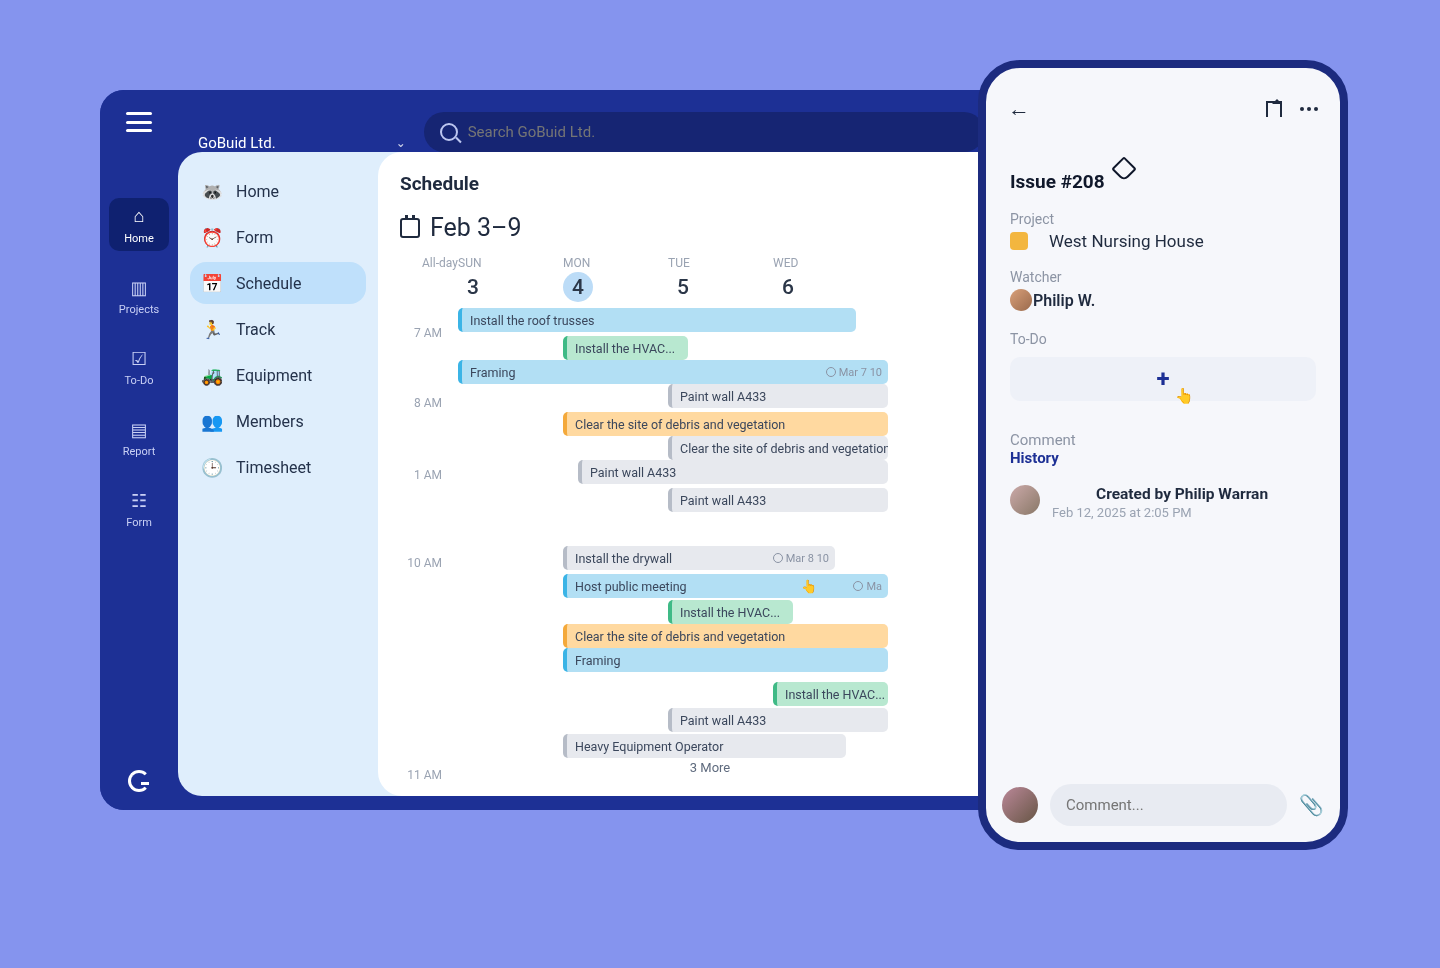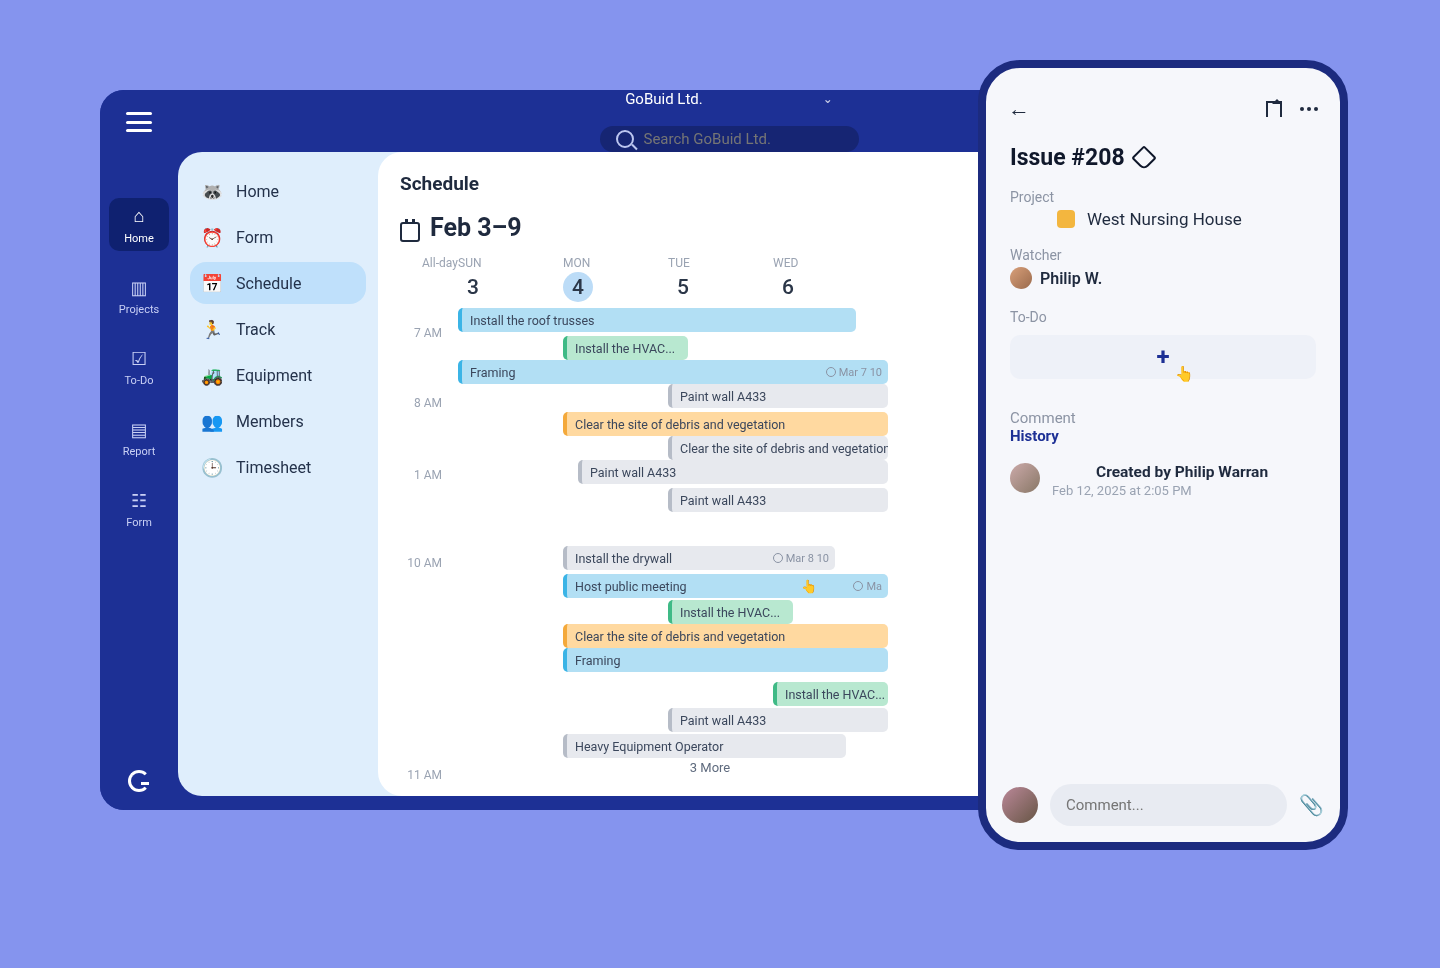--- a/index.html
+++ b/index.html
@@ -13,41 +13,41 @@
 .hamburger { width: 26px; height: 20px; display: flex; flex-direction: column; justify-content: space-between; cursor: pointer; }
 .hamburger span { display:block; height:3px; background:#fff; border-radius:2px; }
 .rail-item { display:flex; flex-direction:column; align-items:center; gap:4px; font-size:11px; color:#c9d0f5; cursor:pointer; padding:6px 0; width:60px; border-radius:10px;}
 .rail-item.active { background:#0f2170; color:#fff;}
 .rail-item .ri-icon { width:24px; height:24px; display:flex; align-items:center; justify-content:center; font-size:18px;}
 .rail-bottom { position:absolute; bottom:18px; left:0; right:0; display:flex; justify-content:center;}
 .g-logo { width:22px; height:22px; border:3px solid #fff; border-right-color:transparent; border-radius:50%; position:relative;}
 .g-logo::after{content:""; position:absolute; right:-2px; bottom:4px; width:8px; height:3px; background:#fff;}
 
 
-.topbar { position:absolute; left:78px; top:0; right:0; height:62px; display:flex; align-items:center; gap:18px; padding:0 20px;flex-direction:column;}
+.topbar { position:absolute; left:78px; top:0; right:0; height:62px; display:flex; align-items:flex-end; gap:18px; padding:0 20px;}
 .org-select { color:#fff; font-size:15px; display:flex; align-items:center; gap:120px; cursor:pointer;}
 .org-select .chev { font-size:12px; opacity:.8;}
 .searchbar { flex:1; max-width:560px; height:40px; background:#162573; border-radius:20px; display:flex; align-items:center; padding:0 16px; gap:10px; color:#bcc6f0;}
 .searchbar input { background:transparent; border:none; outline:none; color:#e2e6fb; font-size:15px; flex:1;}
 .search-icon { width:18px; height:18px; border:2px solid #bcc6f0; border-radius:50%; position:relative;}
 .search-icon::after{content:""; position:absolute; width:7px; height:2px; background:#bcc6f0; right:-6px; bottom:-2px; transform:rotate(45deg);}
 
 
 .content-wrap { position:absolute; left:78px; top:62px; right:14px; bottom:14px; background:#dfeefc; border-radius:24px; display:flex; overflow:hidden;}
 
 
 .sec-nav { width:200px; padding:18px 12px; display:flex; flex-direction:column; gap:4px;}
 .sec-item { display:flex; align-items:center; gap:12px; padding:10px 12px; border-radius:16px; font-size:16px; color:#24324b; cursor:pointer;}
 .sec-item.active { background:#bfe0fb;}
 .sec-icon { width:22px; height:22px; display:flex; align-items:center; justify-content:center; font-size:18px;}
 
 
 .main-area { flex:1; background:#fff; border-top-left-radius:24px; border-bottom-left-radius:24px; padding:20px 0 0 22px; position:relative; overflow:hidden;}
 .page-title { font-size:19px; font-weight:700; color:#1f2a3e; margin-bottom:18px;}
-.date-head { display:flex; align-items:flex-end; gap:10px; font-size:25px; font-weight:700; color:#1f2a3e; margin-bottom:14px;}
+.date-head { display:flex; align-items:center; gap:10px; font-size:25px; font-weight:400; color:#1f2a3e; margin-bottom:14px;}
 .cal-icon { width:20px; height:20px; border:2px solid #1f2a3e; border-radius:3px; position:relative;}
 .cal-icon::before{content:""; position:absolute; top:-5px; left:3px; width:3px; height:5px; background:#1f2a3e;}
 .cal-icon::after{content:""; position:absolute; top:-5px; right:3px; width:3px; height:5px; background:#1f2a3e;}
 
 
 .grid-head { display:flex; padding-left:58px; gap:0; font-size:12px; color:#9aa3b2;}
 .allday-label { position:absolute; left:22px; font-size:12px; color:#9aa3b2;}
 .day-col { width:105px; text-align:left;}
 .day-col .num { font-size:21px; color:#2b3648; font-weight:500; display:inline-block; width:30px; height:30px; line-height:30px; text-align:center; border-radius:50%; margin-top:2px;}
 .day-col.today .num { background:#bcdcf7;}
@@ -69,27 +69,27 @@
 .phone { position:absolute; right:92px; top:60px; width:370px; height:790px; background:#f6f7fb; border:8px solid #1c2b7f; border-radius:42px; overflow:hidden; display:flex; flex-direction:column;}
 .phone-top { padding:28px 22px 10px; display:flex; align-items:center; justify-content:space-between;}
 .back-arr { font-size:22px; color:#1f2a3e; cursor:pointer;}
 .phone-top-actions { display:flex; gap:18px; align-items:center;}
 .share-icon { width:16px; height:16px; border:2px solid #1f2a3e; border-bottom:none; position:relative;}
 .share-icon::after{content:""; position:absolute; left:4px; top:-9px; border:5px solid transparent; border-bottom-color:#1f2a3e;}
 .more-dots { display:flex; gap:3px;}
 .more-dots span{ width:4px; height:4px; background:#1f2a3e; border-radius:50%;}
 
 .issue-title-row { padding:12px 24px 18px; display:flex; align-items:center; gap:10px;}
-.issue-title { font-size:23px; font-weight:700; color:#10182b;}
+.issue-title { font-size:19px; font-weight:700; color:#10182b;margin-top:26px;}
 .edit-pencil { width:18px; height:18px; border:2px solid #10182b; transform:rotate(45deg); border-radius:2px 2px 6px 2px;}
 
 .section-label { font-size:14px; color:#8c94a4; padding:0 24px;}
-.project-row { padding:4px 24px 18px; display:flex; align-items:center; gap:12px; font-size:17px; color:#1f2a3e;margin-left:47px;}
+.project-row { padding:4px 24px 18px; display:flex; align-items:center; gap:21px; font-size:17px; color:#1f2a3e;}
 .proj-chip { width:18px; height:18px; background:#f3b63f; border-radius:4px;}
-.watcher-row { padding:4px 24px 20px; display:flex; align-items:center; gap:8px; font-size:16px; font-weight:600; color:#1f2a3e;}
+.watcher-row { padding:4px 24px 20px; display:flex; align-items:center; gap:1px; font-size:16px; font-weight:600; color:#1f2a3e;}
 .avatar-sm { width:22px; height:22px; border-radius:50%; background:linear-gradient(135deg,#d9a07a,#9a6a4c);}
 
 .todo-section { padding:0 24px 16px;}
 .add-card { margin-top:10px; height:44px; background:#eef1f8; border-radius:10px; display:flex; align-items:center; justify-content:center; cursor:pointer; position:relative;}
 .plus { font-size:24px; font-weight:700; color:#1d3095;}
 .cursor-hand { position:absolute; font-size:15px; bottom:-4px; left:54%;}
 
 .tabs-row { padding:14px 24px 10px; display:flex; justify-content:space-between; font-size:15px;flex-direction:column;}
 .tab-comment { color:#8c94a4;}
 .tab-history { color:#1d3095; font-weight:700;}

